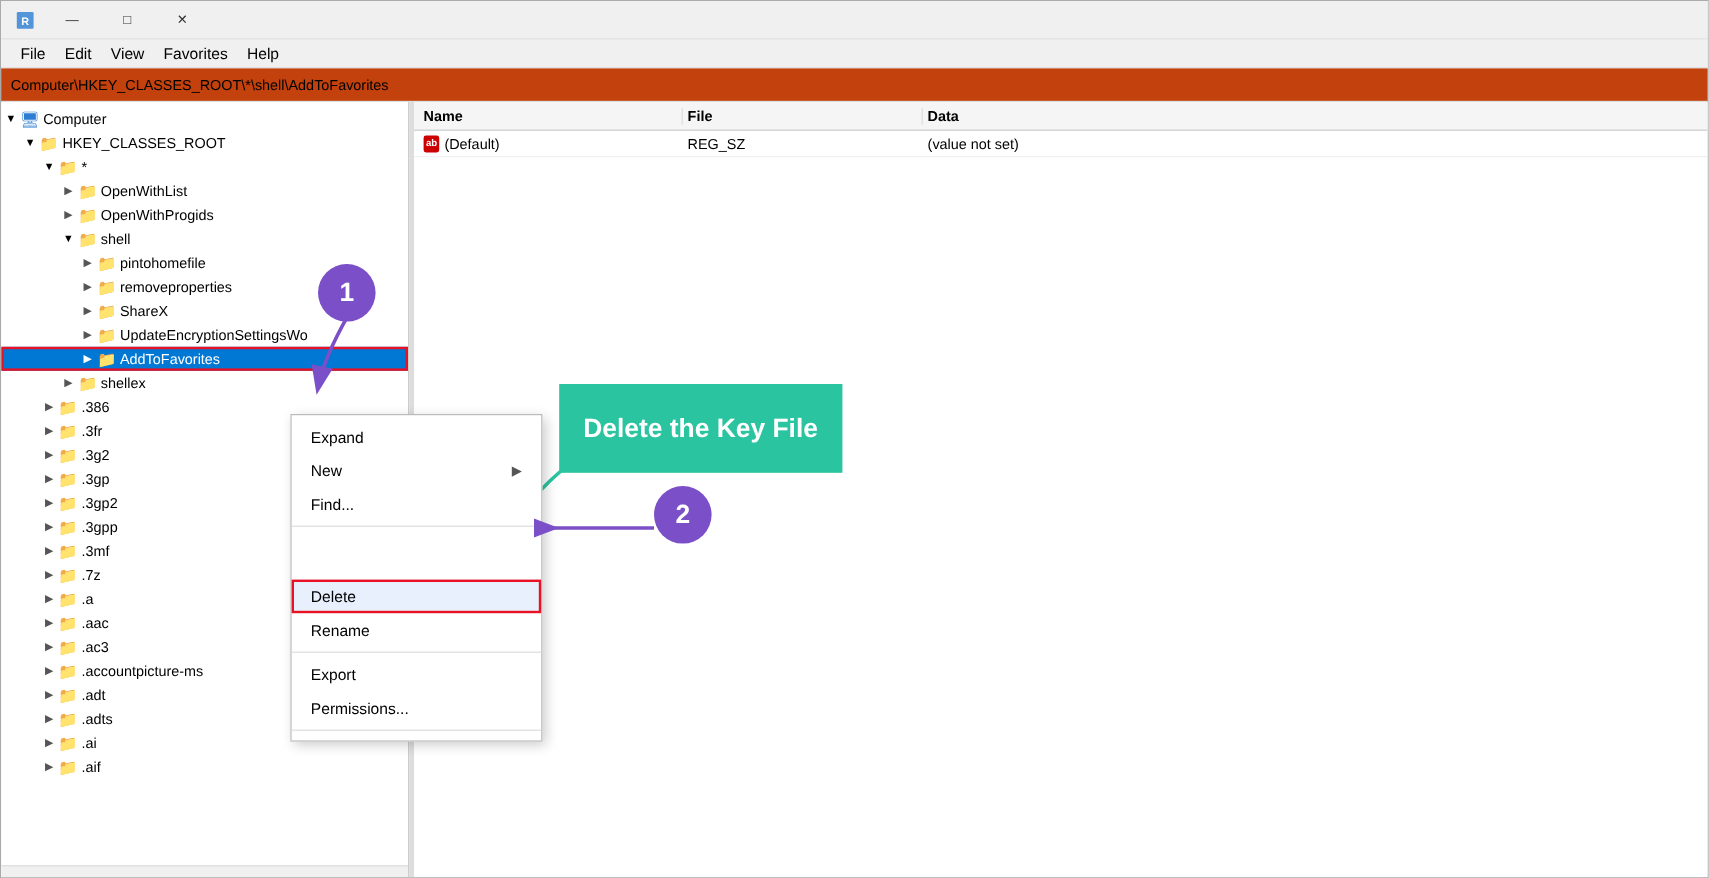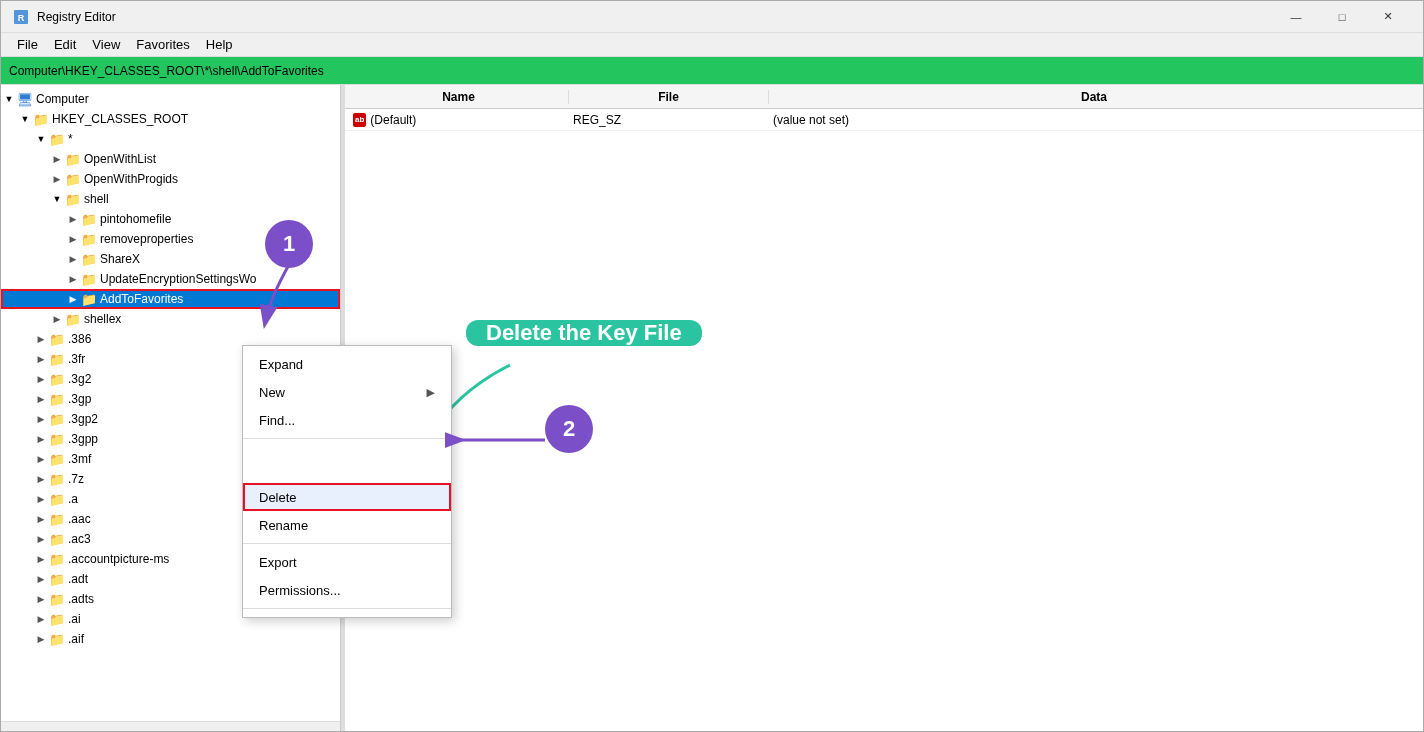--- a/index.html
+++ b/index.html
@@ -67,21 +67,21 @@
     .menubar-item {
       padding: 2px 8px;
       cursor: pointer;
       font-size: 13px;
       color: #000;
     }
 
     
     .addressbar {
       height: 28px;
-      background: #22c55e;
+      background: #c2410c;
       border-bottom: 1px solid #ddd;
       display: flex;
       align-items: center;
       padding: 0 8px;
       flex-shrink: 0;
     }
     .addressbar-text {
       font-size: 12px;
       color: #000;
     }
@@ -163,21 +163,20 @@
       height: 24px;
       align-items: center;
       padding: 0 4px;
     }
     .table-header-cell {
       font-size: 12px;
       font-weight: 600;
       color: #000;
       padding: 0 4px;
       border-right: 1px solid #ddd;
-      text-align: center;
     }
     .table-header-cell:last-child { border-right: none; }
 
     .table-row {
       display: grid;
       grid-template-columns: 220px 200px 1fr;
       height: 22px;
       align-items: center;
       padding: 0 4px;
       border-bottom: 1px solid #f0f0f0;
@@ -261,22 +260,22 @@
       z-index: 200;
     }
     .annotation-label {
       position: absolute;
       left: 466px;
       top: 320px;
       background: #2bc4a0;
       color: white;
       font-size: 22px;
       font-weight: bold;
-      padding: 0 20px;
-      border-radius: 12px;
+      padding: 24px 20px;
+      border-radius: 0;
       z-index: 200;
     }
     
     .arrow-1 {
       position: absolute;
       left: 253px;
       top: 258px;
       z-index: 200;
     }
     
@@ -302,21 +301,20 @@
 
 <div class="window">
 
   <div class="titlebar">
     <div class="titlebar-icon">
       <svg width="16" height="16" viewBox="0 0 16 16">
         <rect x="1" y="1" width="14" height="14" rx="1" fill="#2d7dd2" opacity="0.8"></rect>
         <text x="8" y="12" text-anchor="middle" fill="white" font-size="9" font-weight="bold">R</text>
       </svg>
     </div>
-    <span class="titlebar-title">Registry Editor</span>
     <div class="titlebar-controls">
       <button class="titlebar-btn">—</button>
       <button class="titlebar-btn">□</button>
       <button class="titlebar-btn close">✕</button>
     </div>
   </div>
 
   <div class="menubar">
     <span class="menubar-item">File</span>
     <span class="menubar-item">Edit</span>

